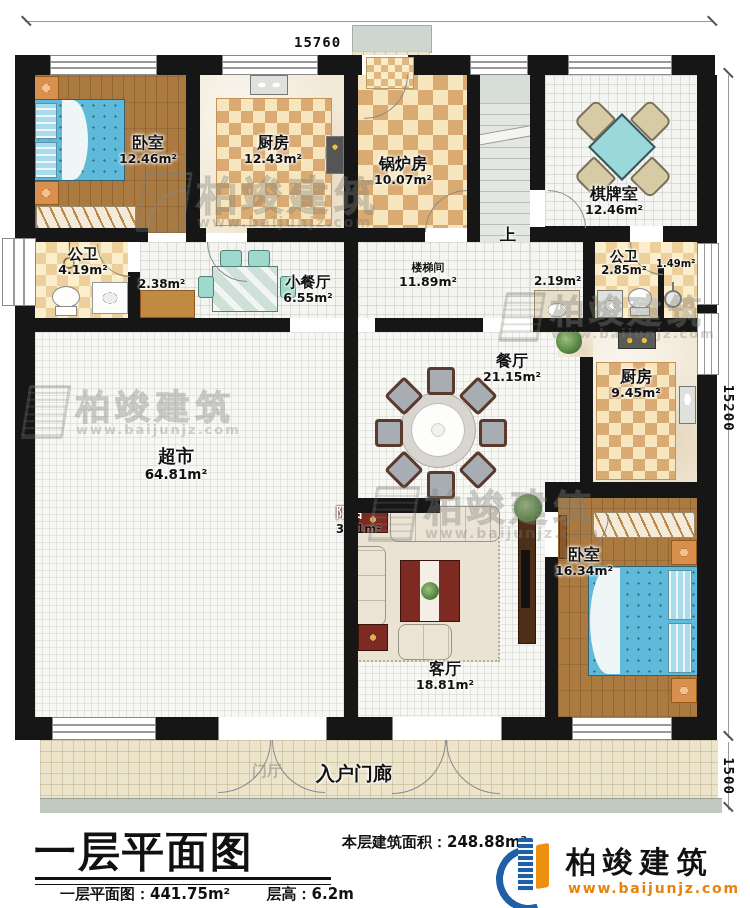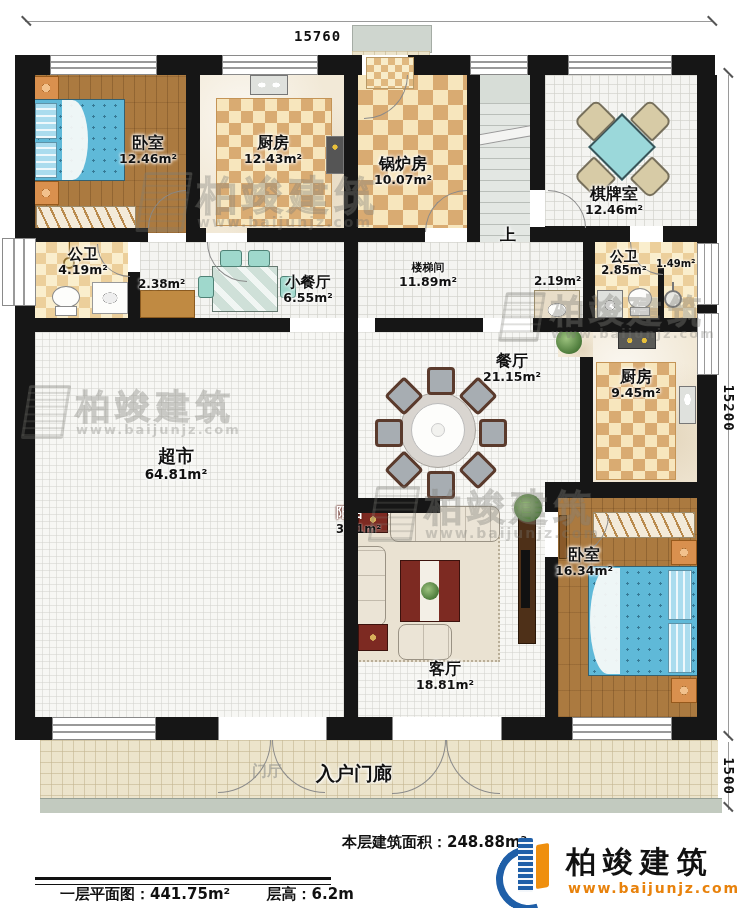--- a/index.html
+++ b/index.html
@@ -324,21 +324,21 @@
   <div class="a" style="left:252px;top:762px;width:44px;font-size:15px;font-weight:700;color:rgba(150,150,145,.65);z-index:7">
     <span>门厅</span>
   </div>
   <div class="a rlabel" style="left:494px;top:226px;width:28px">
     <div class="nm">上</div>
   </div>
 
   <div class="a dline" style="left:25px;top:21px;width:688px;height:1px"></div>
   <div class="a tick" style="left:20px;top:20px"></div>
   <div class="a tick" style="left:706px;top:20px"></div>
-  <div class="a dim" style="left:294px;top:28px"><span>15760</span></div>
+  <div class="a dim" style="left:294px;top:34px"><span>15760</span></div>
   <div class="a dline" style="left:728px;top:75px;width:1px;height:663px"></div>
   <div class="a tick" style="left:722px;top:72px"></div>
   <div class="a tick" style="left:722px;top:735px"></div>
   <div class="a dim" style="left:705px;top:400px;width:48px;text-align:center;transform:rotate(90deg)"><span>15200</span></div>
   <div class="a dline" style="left:728px;top:742px;width:1px;height:68px"></div>
   <div class="a tick" style="left:722px;top:806px"></div>
   <div class="a dim" style="left:709px;top:768px;width:40px;text-align:center;transform:rotate(90deg)"><span>1500</span></div>
 
   <div class="a wm" style="left:140px;top:172px">
     <div class="glyph" style="width:42px;height:54px"></div>
@@ -362,20 +362,21 @@
     </div>
   </div>
   <div class="a wm" style="left:372px;top:486px">
     <div class="glyph" style="width:38px;height:50px"></div>
     <div class="tcol">
       <span class="brand" style="font-size:37px">柏竣建筑</span>
       <span class="url">www.baijunjz.com</span>
     </div>
   </div>
 
+  <div class="a ft ft-title" style="left:34px;top:824px"><span>一层平面图</span></div>
   <div class="a ft ft-ul" style="left:35px;top:877px;width:296px"></div>
   <div class="a ft ft-line" style="left:342px;top:833px">
     <span>本层建筑面积：</span><span>248.88m²</span>
   </div>
   <div class="a ft ft-line" style="left:60px;top:885px">
     <span>一层平面图：</span><span>441.75m²</span>
     <span style="display:inline-block;width:26px"></span>
     <span>层高：</span><span>6.2m</span>
   </div>
 

